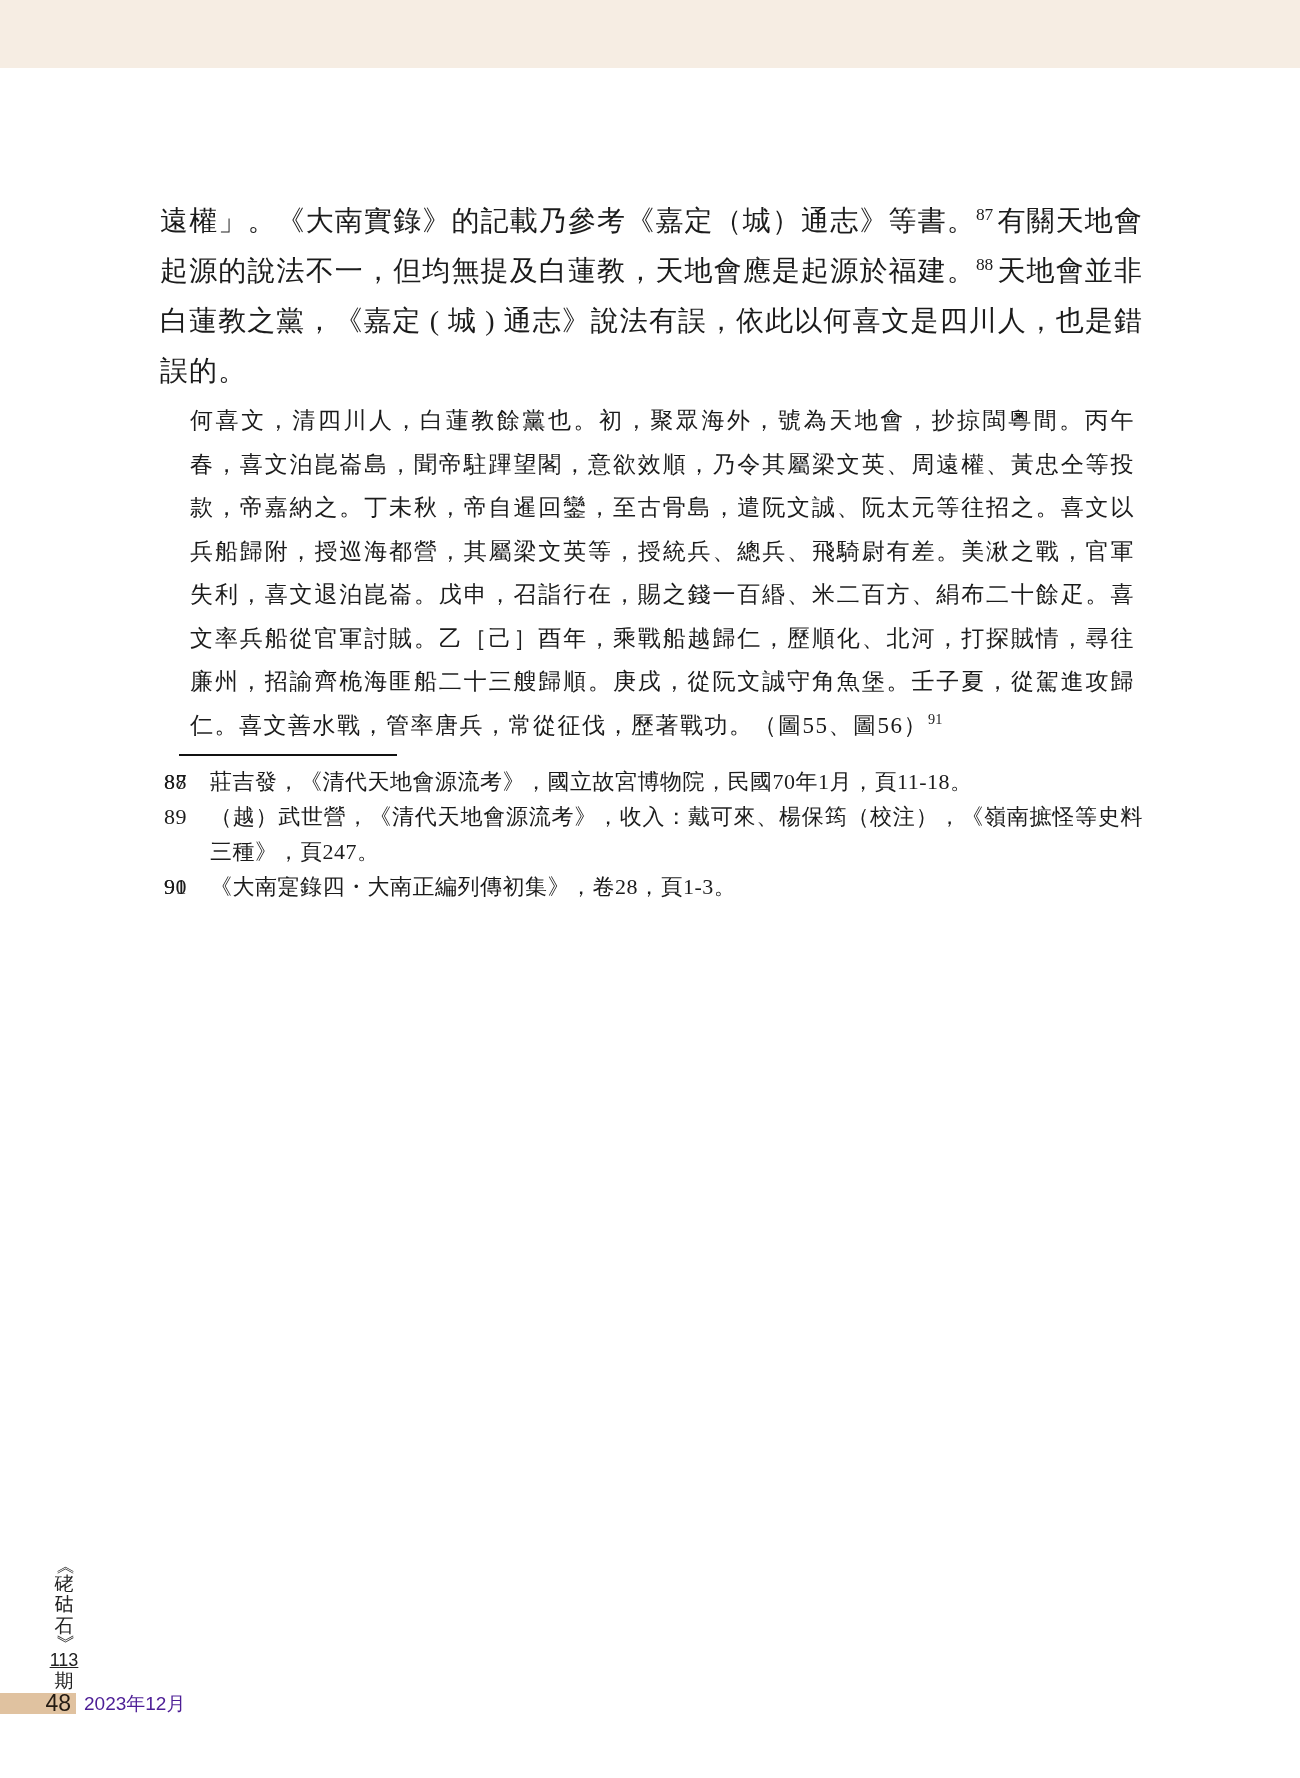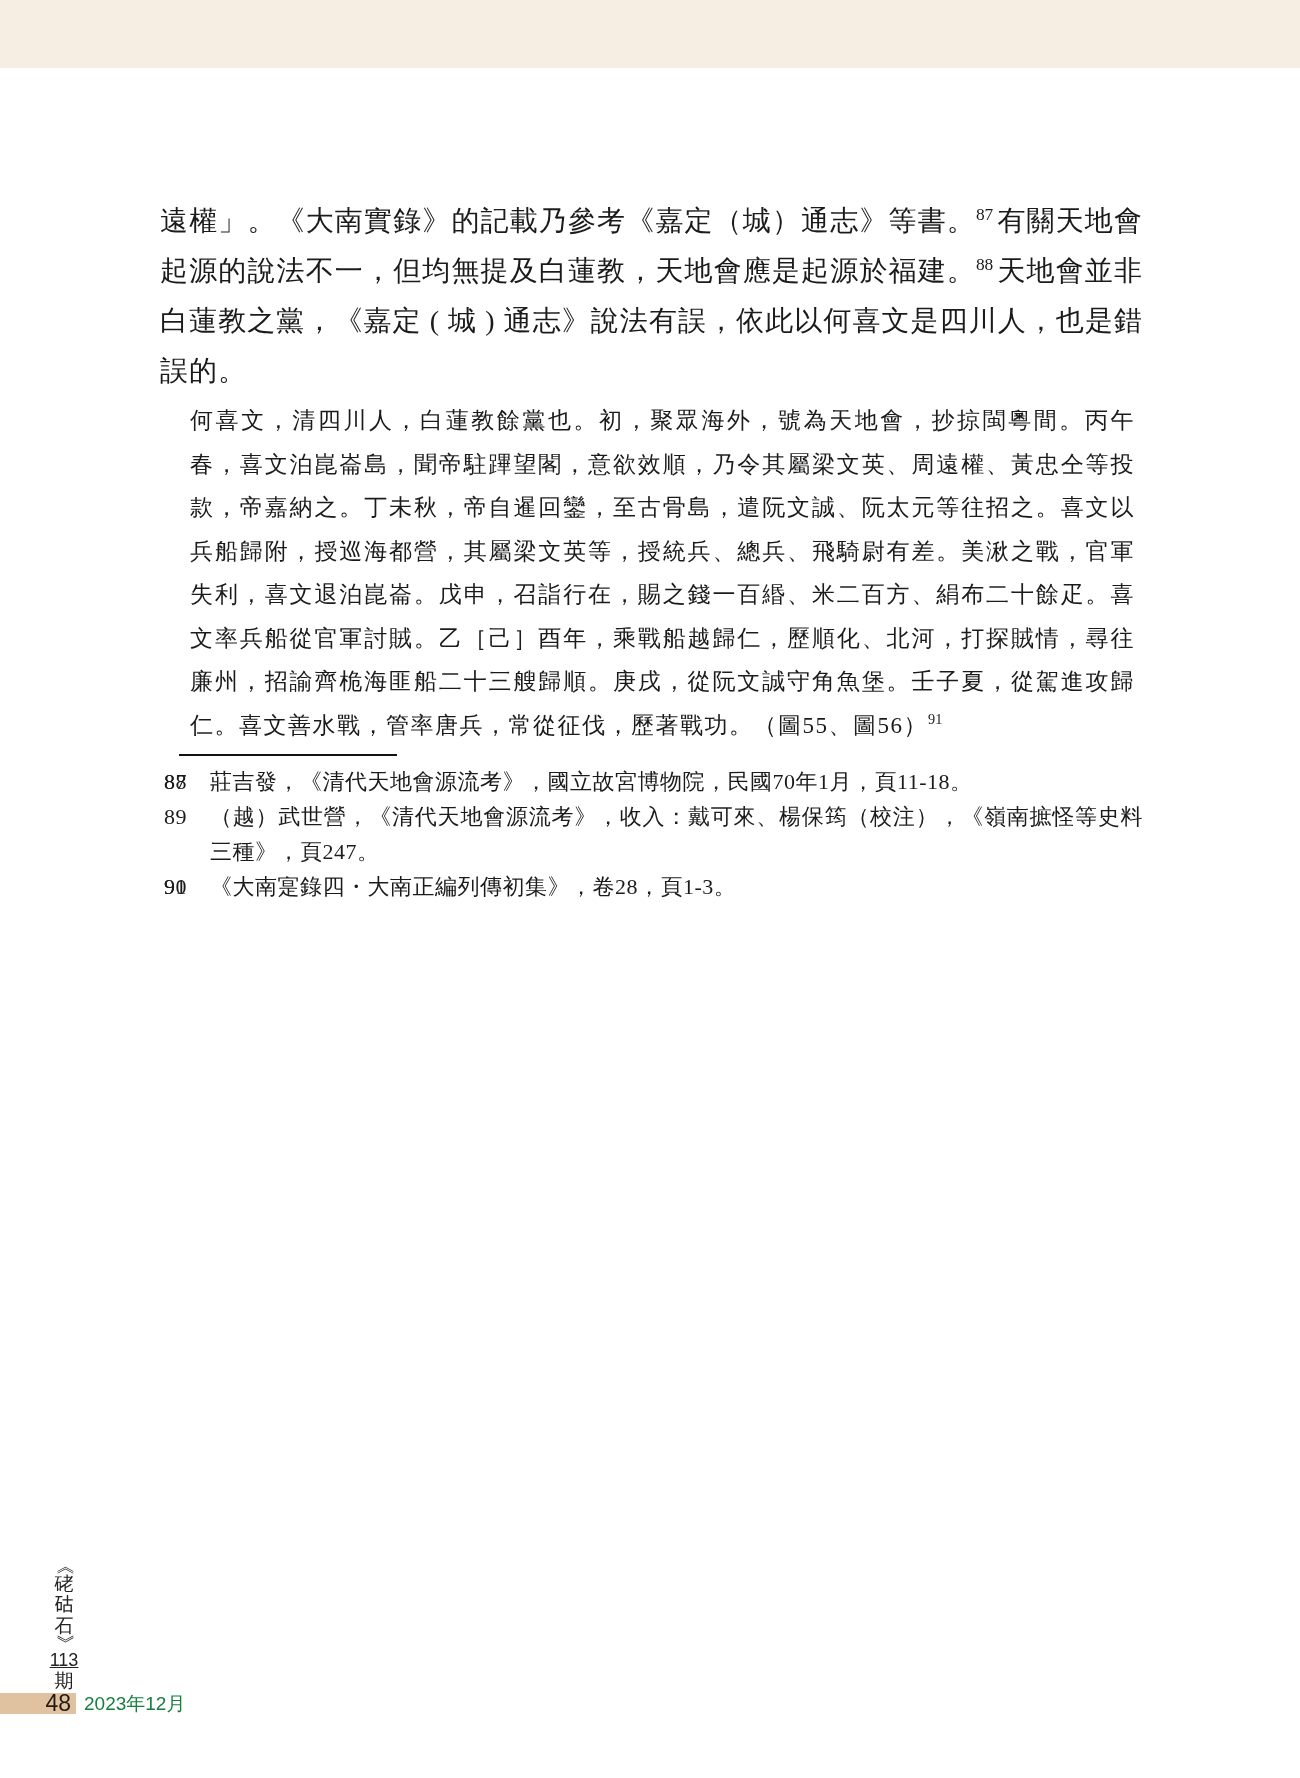--- a/index.html
+++ b/index.html
@@ -122,21 +122,21 @@
     box-sizing: border-box;
   }
   .page-num {
     font-size: 23px;
     color: #241b12;
     line-height: 1;
   }
   .issue-date {
     margin-left: 8px;
     font-size: 19px;
-    color: #15803d;
+    color: #4c1d95;
     line-height: 1;
   }
 </style>
 </head>
 <body>
 
 <div class="page" style="background: rgb(255, 255, 255); color: rgb(27, 27, 27);">
 
   <div class="top-band" style="background: rgb(246, 237, 227);"></div>
 

